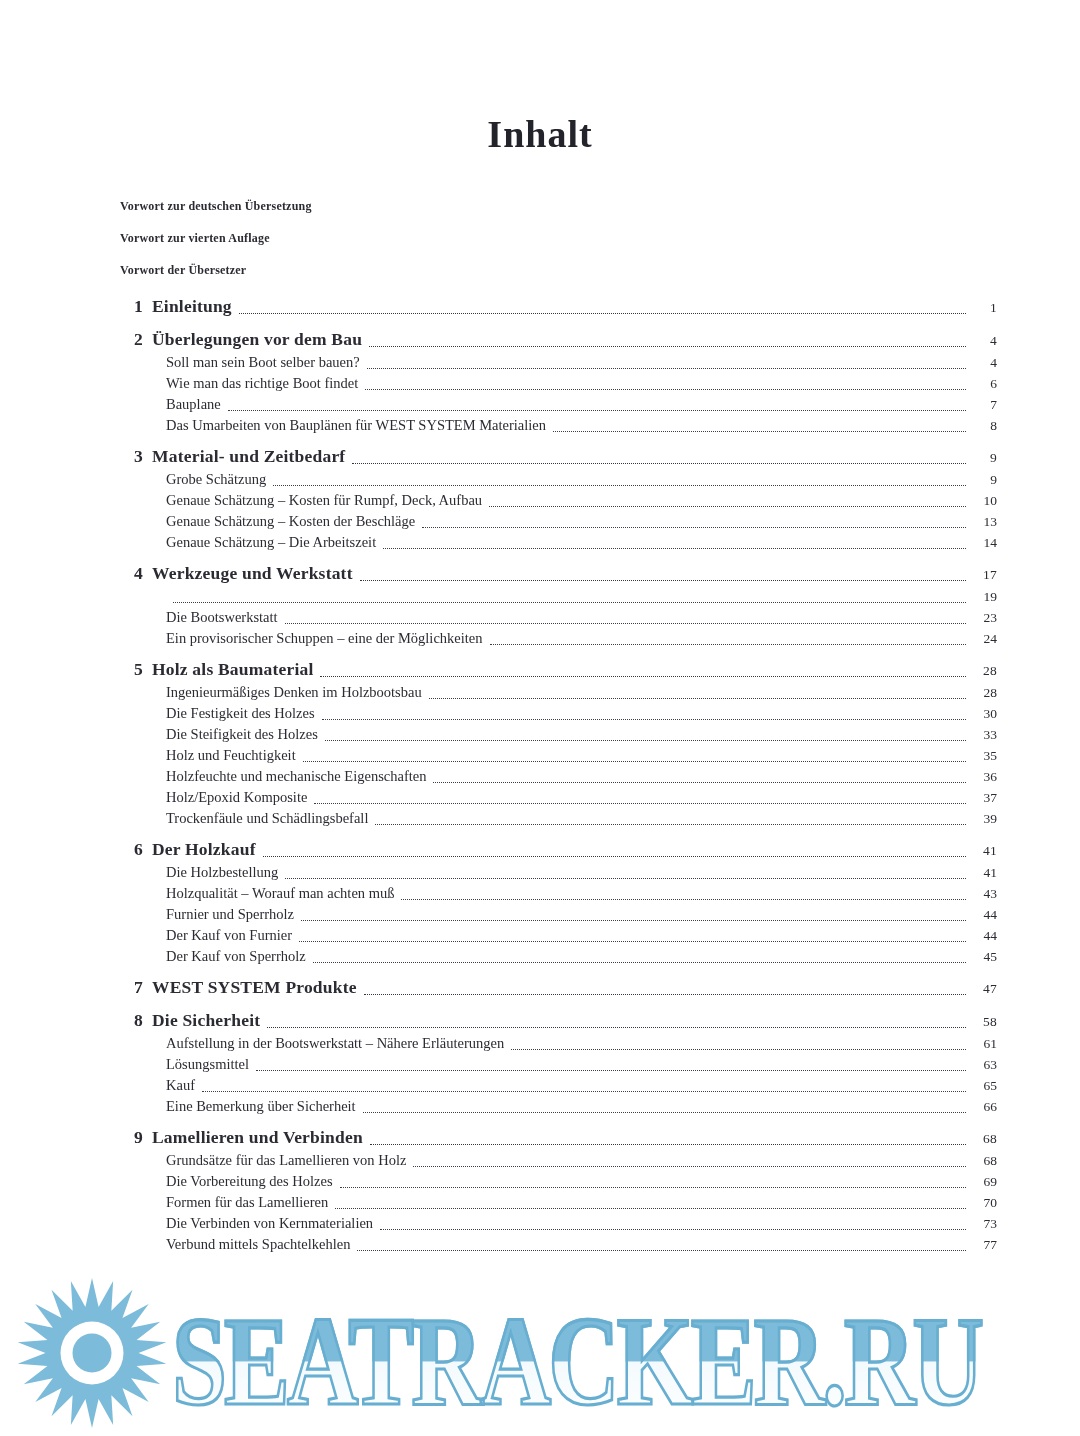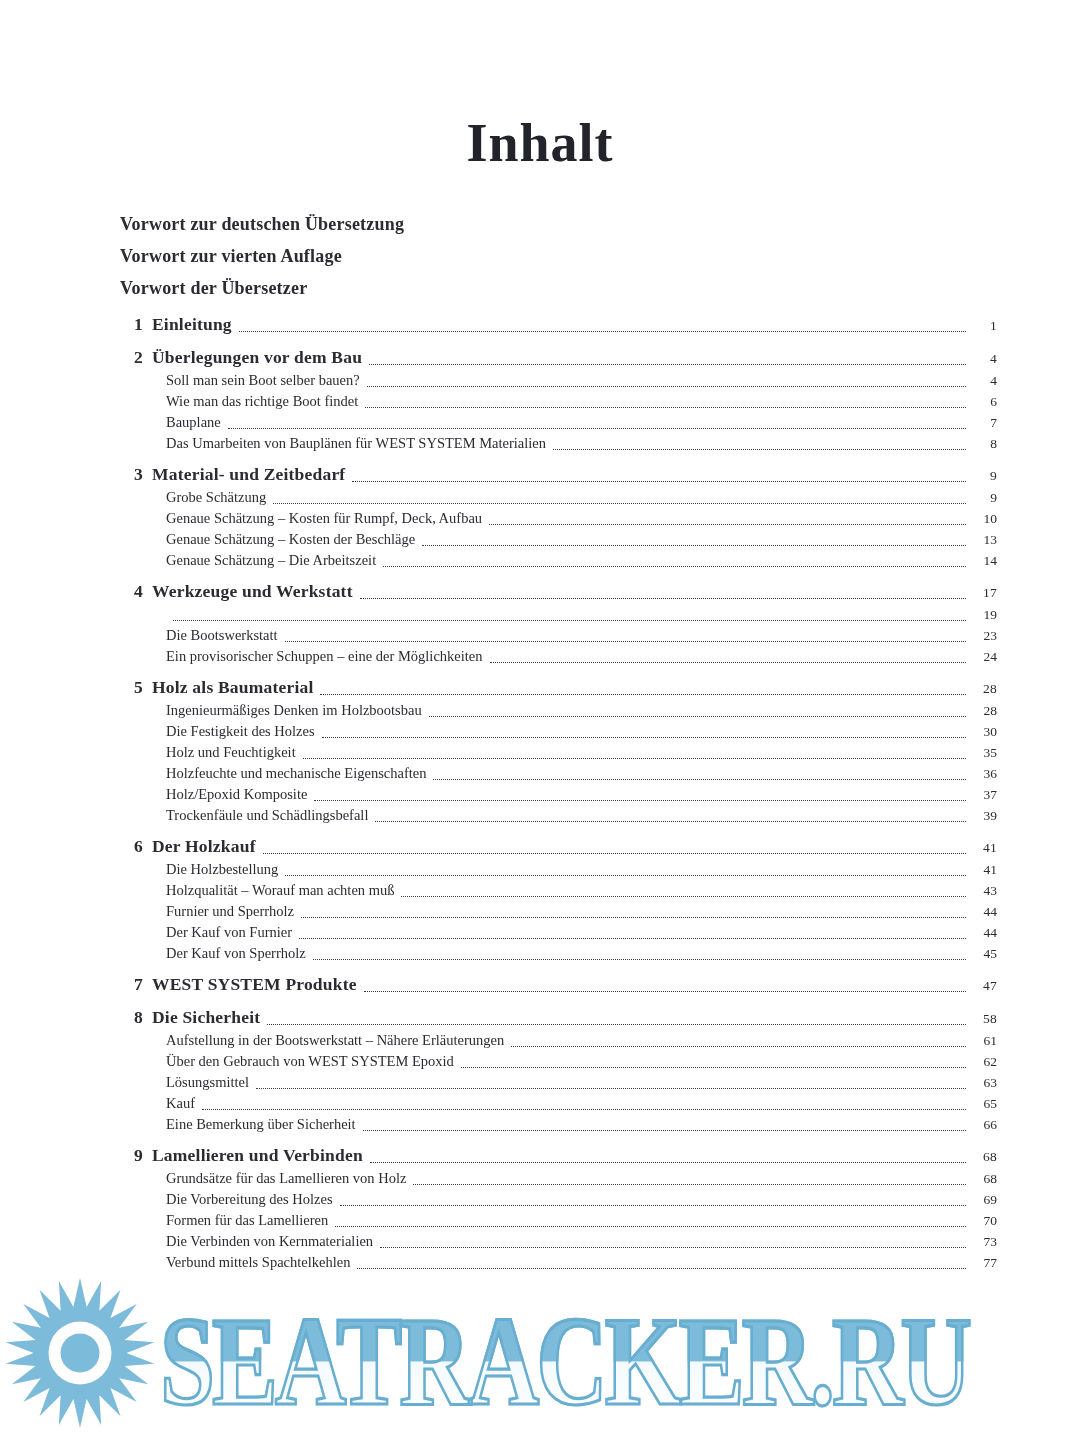--- a/index.html
+++ b/index.html
@@ -11,34 +11,34 @@
     overflow: hidden;
     font-family: "Liberation Serif", "DejaVu Serif", serif;
     color: #2b2b33;
   }
   .content {
     position: relative;
     z-index: 1;
   }
   h1.title {
     text-align: center;
-    font-size: 54px;
+    font-size: 38px;
     font-weight: 700;
     letter-spacing: 1px;
     margin: 112px 0 34px 0;
     color: #23232b;
   }
   .toc {
     position: relative;
     margin: 0 83px 0 120px;
   }
   .row { display: flex; align-items: baseline; }
   .row.front {
     font-weight: 700;
-    font-size: 18px;
+    font-size: 12px;
     line-height: 32px;
     letter-spacing: 0.2px;
   }
   .row.chapter {
     font-weight: 700;
     font-size: 17.5px;
     line-height: 23px;
     margin-top: 9px;
     letter-spacing: 0.2px;
   }
@@ -64,21 +64,21 @@
     width: 28px;
     text-align: right;
     font-size: 13.5px;
     font-weight: 400;
     color: #2b2b33;
   }
   
   .watermark {
     position: absolute;
     z-index: 0;
-    left: 4px;
+    left: 16px;
     right: 0;
     bottom: 8px;
     height: 158px;
     display: flex;
     align-items: flex-end;
     pointer-events: none;
   }
   .sun-wrap { flex: none; width: 152px; height: 150px; }
   .wm-text {
     display: inline-block;
@@ -217,20 +217,25 @@
           <span class="sec-label">Ingenieurmäßiges Denken im Holzbootsbau</span>
           <span class="leader"></span>
           <span class="pg">28</span>
         </div>
         <div class="row section">
           <span class="sec-label">Die Festigkeit des Holzes</span>
           <span class="leader"></span>
           <span class="pg">30</span>
         </div>
         <div class="row section">
+          <span class="sec-label">Die Steifigkeit des Holzes</span>
+          <span class="leader"></span>
+          <span class="pg">33</span>
+        </div>
+        <div class="row section">
           <span class="sec-label">Holz und Feuchtigkeit</span>
           <span class="leader"></span>
           <span class="pg">35</span>
         </div>
         <div class="row section">
           <span class="sec-label">Holzfeuchte und mechanische Eigenschaften</span>
           <span class="leader"></span>
           <span class="pg">36</span>
         </div>
         <div class="row section">
@@ -285,25 +290,20 @@
           <span class="ch-title">Die Sicherheit</span>
           <span class="leader"></span>
           <span class="pg">58</span>
         </div>
         <div class="row section">
           <span class="sec-label">Aufstellung in der Bootswerkstatt – Nähere Erläuterungen</span>
           <span class="leader"></span>
           <span class="pg">61</span>
         </div>
         <div class="row section">
-          <span class="sec-label">Über den Gebrauch von WEST SYSTEM Epoxid</span>
-          <span class="leader"></span>
-          <span class="pg">62</span>
-        </div>
-        <div class="row section">
           <span class="sec-label">Lösungsmittel</span>
           <span class="leader"></span>
           <span class="pg">63</span>
         </div>
         <div class="row section">
           <span class="sec-label">Kauf</span>
           <span class="leader"></span>
           <span class="pg">65</span>
         </div>
         <div class="row section">

